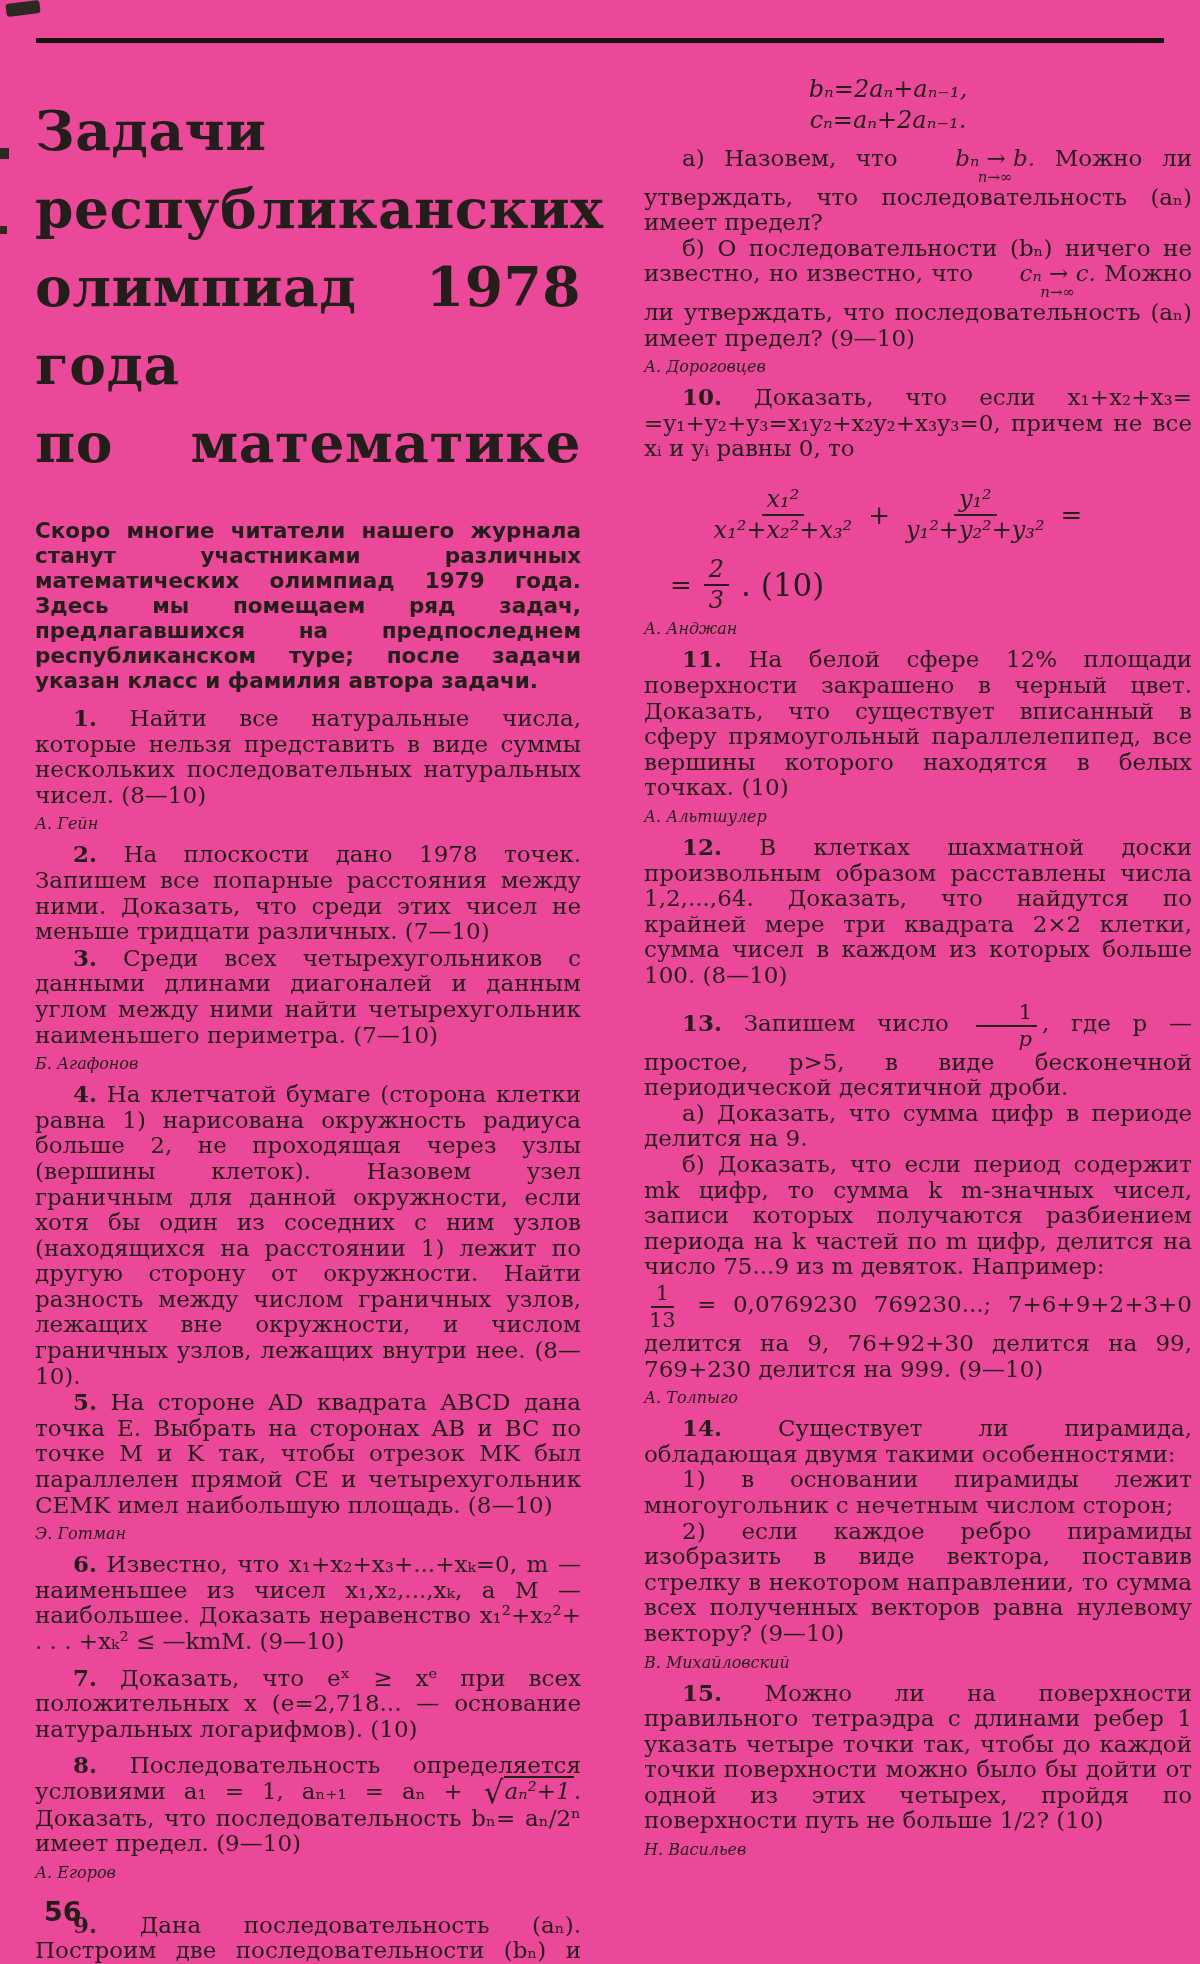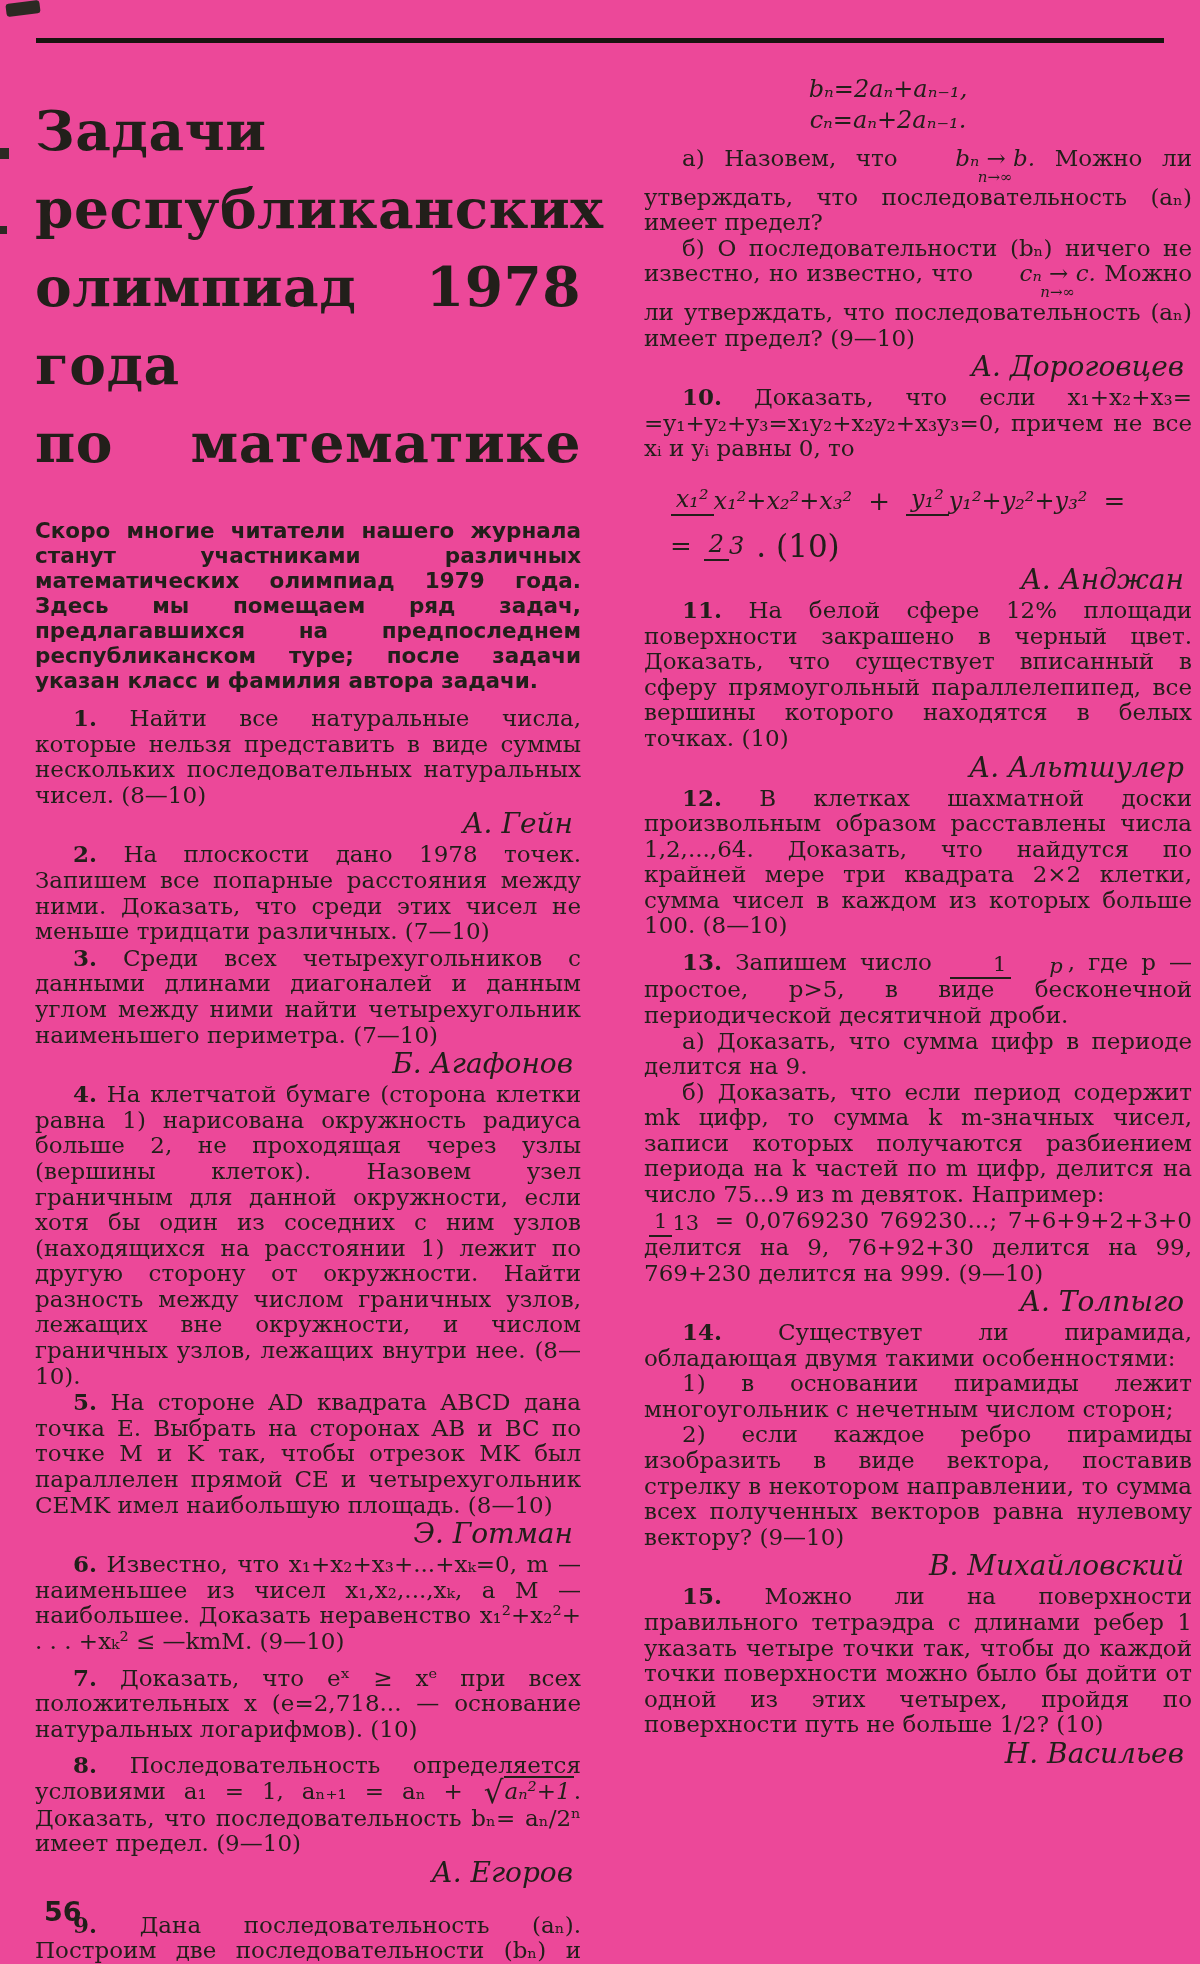--- a/index.html
+++ b/index.html
@@ -25,29 +25,29 @@
     margin:0 0 12px 0; font-family:"DejaVu Sans","Liberation Sans",sans-serif;
     font-weight:bold; font-size:21.5px; line-height:25px; text-align:justify;
   }
 
   .prob { margin:0; font-size:23px; line-height:25.6px; text-align:justify; text-indent:38px; }
   .ni   { text-indent:0; }
   .gt   { margin-top:10px; }
   .gt2  { margin-top:26px; }
   .pnum { font-weight:bold; }
 
-  .author { margin:3px 8px 4px 0; font-size:28px; line-height:26px; font-style:italic; text-align:right; }
+  .author { margin:3px 8px 4px 0; font-size:16px; line-height:26px; font-style:italic; text-align:left; }
 
   .fpair { margin:18px 60px 10px 0; text-align:center; font-style:italic; font-size:24px; line-height:31px; }
 
   .math { font-style:italic; }
   .lim  { display:inline-flex; flex-direction:column; align-items:center; vertical-align:baseline; }
   .lim .under { font-size:15px; line-height:15px; margin-top:-2px; font-style:italic; }
 
-  .frac { display:inline-flex; flex-direction:row; align-items:center; vertical-align:middle; line-height:1.12; }
+  .frac { display:inline-flex; flex-direction:column; align-items:center; vertical-align:middle; line-height:1.12; }
   .frac .num { border-bottom:2px solid #221f1a; padding:0 5px 1px; }
   .frac .den { padding-top:1px; }
   .fr-inline { font-size:21px; margin:0 5px; transform:translateY(2px); }
 
   .disp  { display:flex; align-items:center; justify-content:center; gap:16px; margin:24px 40px 2px 0;
            font-size:26px; font-style:italic; }
   .disp .frac  { font-size:24px; }
   .disp2 { display:flex; align-items:center; gap:12px; margin:12px 0 2px 26px; font-size:26px; font-style:italic; }
   .disp2 .frac { font-size:24px; }
   .tail  { font-style:normal; font-size:31px; }

